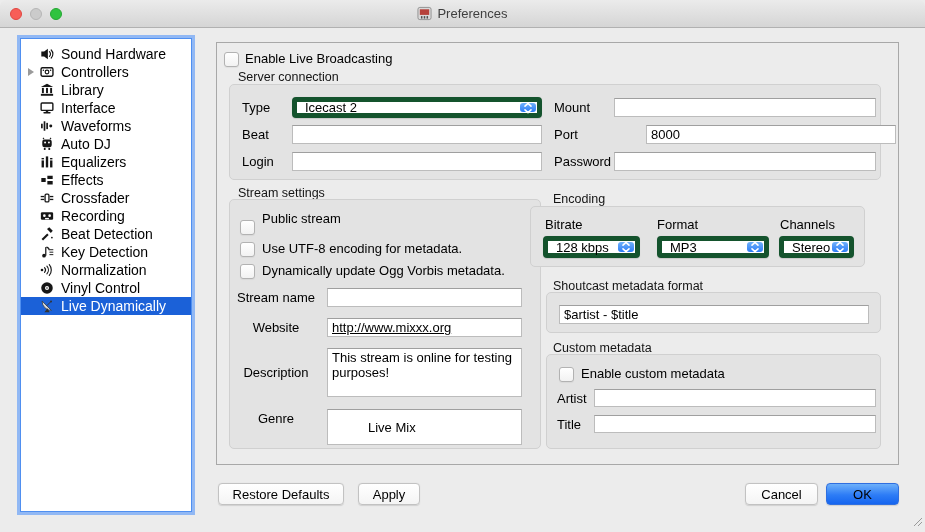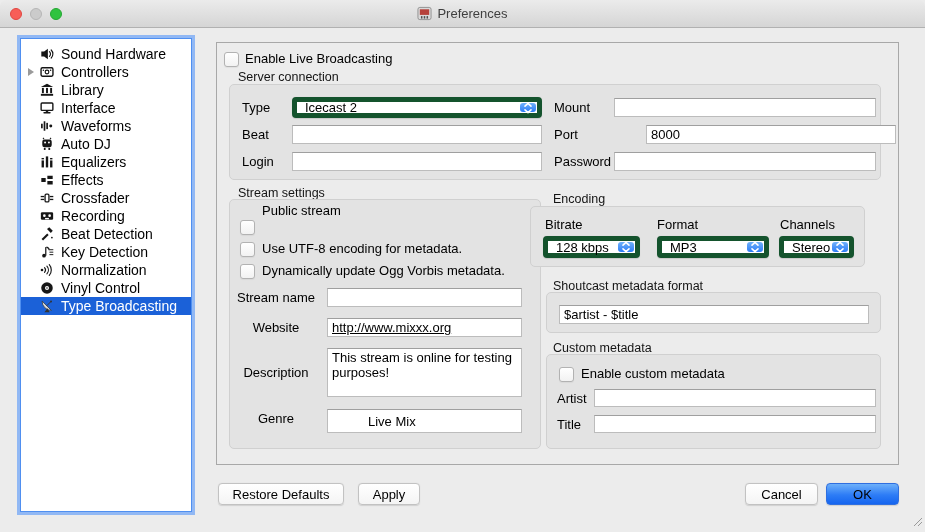--- a/index.html
+++ b/index.html
@@ -261,21 +261,21 @@
   <div class="srow selected">
     <span class="disc"></span>
     <span class="sicon">
       <svg width="14" height="14" viewBox="0 0 16 16" fill="#333">
         <path d="M2.4 2.4A10.6 10.6 0 0 0 13 13z" fill="#d8d8d8" stroke="#333" stroke-width=".8"></path>
         <path d="M7.7 7.7l4.4-4.4" stroke="#333" stroke-width="1"></path>
         <circle cx="12.6" cy="2.8" r="1.1"></circle>
         <path d="M5 15h6l-2.5-4.4z"></path>
       </svg>
     </span>
-    <span class="slabel">Type Broadcasting</span>
+    <span class="slabel">Live Dynamically</span>
   </div>
 </div>
 
 <div class="panel">
 
   <div class="cb" style="left:7px;top:9px"></div>
   <span class="lbl" style="left:28px;top:9px">Enable Live Broadcasting</span>
 
   <div class="glabel" style="left:21px;top:27px">Server connection</div>
   <div class="gbody" style="left:12px;top:41px;width:652px;height:96px">
@@ -298,37 +298,37 @@
 
     <span class="lbl" style="left:12px;top:70px">Login</span>
     <input class="ti" style="left: 62px; top: 67px; width: 250px; height: 19px;" value="">
     <span class="lbl" style="left:324px;top:70px">Password</span>
     <input class="ti" style="left: 384px; top: 67px; width: 262px; height: 19px;" value="">
   </div>
 
   <div class="glabel" style="left:21px;top:143px">Stream settings</div>
   <div class="gbody" style="left:12px;top:156px;width:312px;height:250px">
     <div class="cb" style="left:10px;top:20px"></div>
-    <span class="lbl" style="left:32px;top:4px">Public stream</span>
+    <span class="lbl" style="left:32px;top:12px">Public stream</span>
     <div class="cb" style="left:10px;top:42px"></div>
     <span class="lbl" style="left:32px;top:42px">Use UTF-8 encoding for metadata.</span>
     <div class="cb" style="left:10px;top:64px"></div>
     <span class="lbl" style="left:32px;top:64px">Dynamically update Ogg Vorbis metadata.</span>
 
     <span class="rlbl" style="left:0;top:91px">Stream name</span>
     <input class="ti" style="left: 97px; top: 88px; width: 195px; height: 19px;" value="">
 
     <span class="rlbl" style="left:0;top:121px">Website</span>
     <input class="ti" style="left: 97px; top: 118px; width: 195px; height: 19px; text-decoration: underline;" value="http://www.mixxx.org">
 
     <span class="rlbl" style="left:0;top:166px">Description</span>
     <textarea class="ti" style="left: 97px; top: 148px; width: 195px; height: 49px;">This stream is online for testing purposes!</textarea>
 
     <span class="rlbl" style="left:0;top:212px">Genre</span>
-    <input class="ti" style="left: 97px; top: 209px; width: 195px; height: 24px; padding-left: 40px;" value="Live Mix">
+    <input class="ti" style="left: 97px; top: 209px; width: 195px; height: 36px; padding-left: 40px;" value="Live Mix">
   </div>
 
   <div class="glabel" style="left:336px;top:149px">Encoding</div>
   <div class="gbody" style="left:313px;top:163px;width:335px;height:61px">
     <span class="lbl" style="left:14px;top:11px">Bitrate</span>
     <span class="lbl" style="left:126px;top:11px">Format</span>
     <span class="lbl" style="left:249px;top:11px">Channels</span>
 
     <div class="combo" style="left:12px;top:29px;width:97px;height:22px">
       <span class="cval">128 kbps</span>

